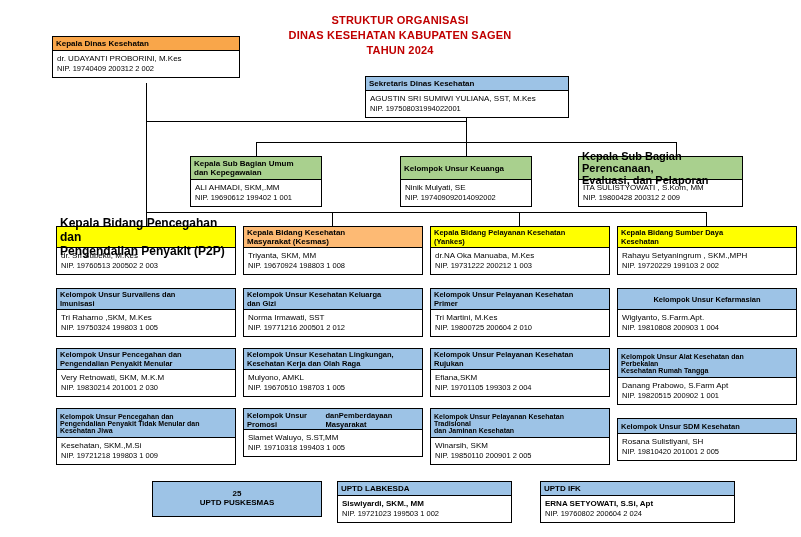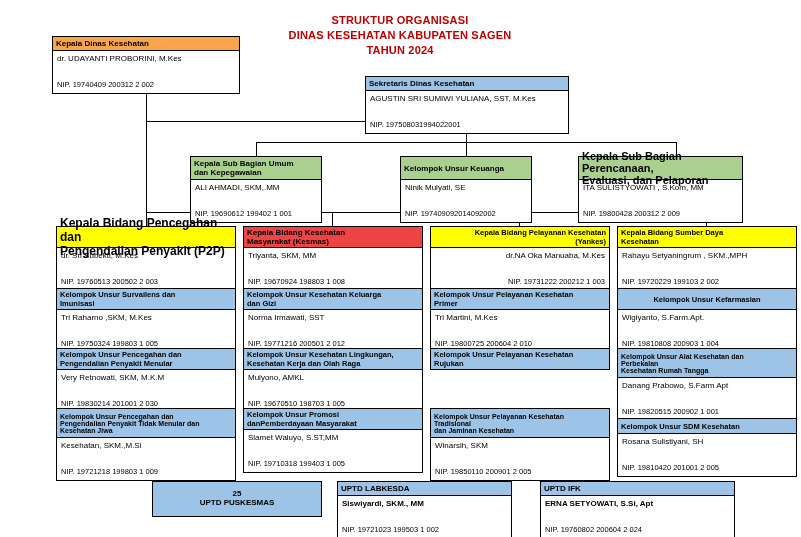--- a/index.html
+++ b/index.html
@@ -27,21 +27,20 @@
     font-size:8px;
     padding:2px 3px;
   }
   .name{
     font-size:8px;
     padding:1px 2px;
   }
   .nip{
     font-size:7.5px;
     padding:0 2px 1px 2px;
-    margin-top:16px;
   }
   .title{
     position:absolute;
     text-align:center;
     color:#c00000;
     font-weight:bold;
     font-size:11px;
     line-height:1.35;
     letter-spacing:.2px;
   }
@@ -171,21 +170,21 @@
       <div>Pengendalian Penyakit Tidak Menular dan</div>
       <div>Kesehatan Jiwa</div>
     </div>
     <div class="body">
       <div class="name">Kesehatan, SKM.,M.Si</div>
       <div class="nip">NIP. 19721218 199803 1 009</div>
     </div>
   </div>
 
   <div class="stack" style="left:243px;top:226px;width:180px;">
-    <div class="hdr" style="background:#ef4444;height:22px;display:flex;flex-direction:column;justify-content:center;">
+    <div class="hdr" style="background:#fdba74;height:22px;display:flex;flex-direction:column;justify-content:center;">
       <div>Kepala Bidang Kesehatan</div>
       <div>Masyarakat (Kesmas)</div>
     </div>
     <div class="body">
       <div class="name">Triyanta, SKM, MM</div>
       <div class="nip">NIP. 19670924 198803 1 008</div>
     </div>
   </div>
 
   <div class="stack" style="left:243px;top:288px;width:180px;">
@@ -204,31 +203,31 @@
       <div>Kelompok Unsur Kesehatan Lingkungan,</div>
       <div>Kesehatan Kerja dan Olah Raga</div>
     </div>
     <div class="body">
       <div class="name">Mulyono, AMKL</div>
       <div class="nip">NIP. 19670510 198703 1 005</div>
     </div>
   </div>
 
   <div class="stack" style="left:243px;top:408px;width:180px;">
-    <div class="hdr" style="background:#9dc3e6;height:22px;display:flex;flex-direction:column;justify-content:center;font-size:7.5px;">
+    <div class="hdr" style="background:#9dc3e6;height:22px;display:flex;justify-content:center;font-size:7.5px;">
       <div>Kelompok Unsur Promosi</div>
       <div>danPemberdayaan Masyarakat</div>
     </div>
     <div class="body">
       <div class="name">Slamet Waluyo, S.ST,MM</div>
       <div class="nip">NIP. 19710318 199403 1 005</div>
     </div>
   </div>
 
-  <div class="stack" style="left:430px;top:226px;width:180px;text-align:right;">
+  <div class="stack" style="left:430px;top:226px;width:180px;">
     <div class="hdr" style="background:#ffff00;height:22px;display:flex;flex-direction:column;justify-content:center;font-size:7.5px;">
       <div>Kepala Bidang Pelayanan Kesehatan</div>
       <div>(Yankes)</div>
     </div>
     <div class="body">
       <div class="name">dr.NA Oka Manuaba, M.Kes</div>
       <div class="nip">NIP. 19731222 200212 1 003</div>
     </div>
   </div>
 
@@ -240,20 +239,24 @@
     <div class="body">
       <div class="name">Tri Martini, M.Kes</div>
       <div class="nip">NIP. 19800725 200604 2 010</div>
     </div>
   </div>
 
   <div class="stack" style="left:430px;top:348px;width:180px;">
     <div class="hdr" style="background:#9dc3e6;height:22px;display:flex;flex-direction:column;justify-content:center;font-size:7.5px;">
       <div>Kelompok Unsur Pelayanan Kesehatan</div>
       <div>Rujukan</div>
+    </div>
+    <div class="body">
+      <div class="name">Efiana,SKM</div>
+      <div class="nip">NIP. 19701105 199303 2 004</div>
     </div>
   </div>
 
   <div class="stack" style="left:430px;top:408px;width:180px;">
     <div class="hdr" style="background:#9dc3e6;height:30px;display:flex;flex-direction:column;justify-content:center;font-size:7px;">
       <div>Kelompok Unsur Pelayanan Kesehatan</div>
       <div>Tradisional</div>
       <div>dan Jaminan Kesehatan</div>
     </div>
     <div class="body">

